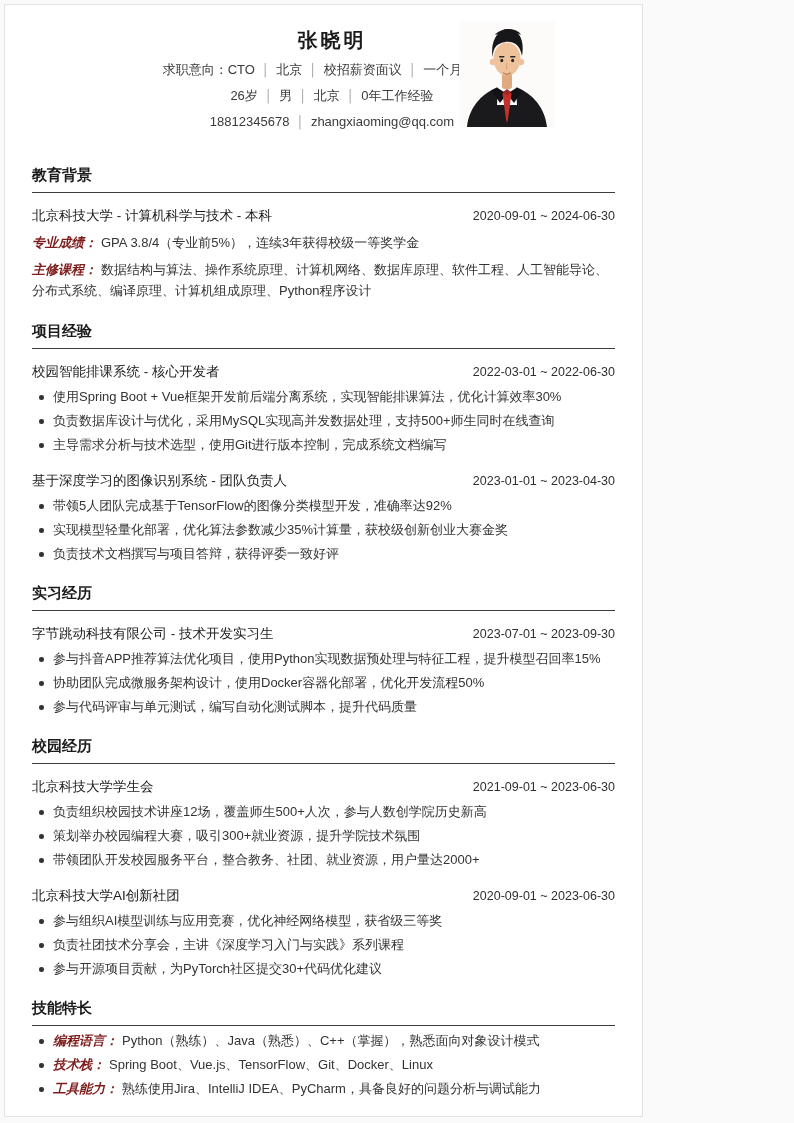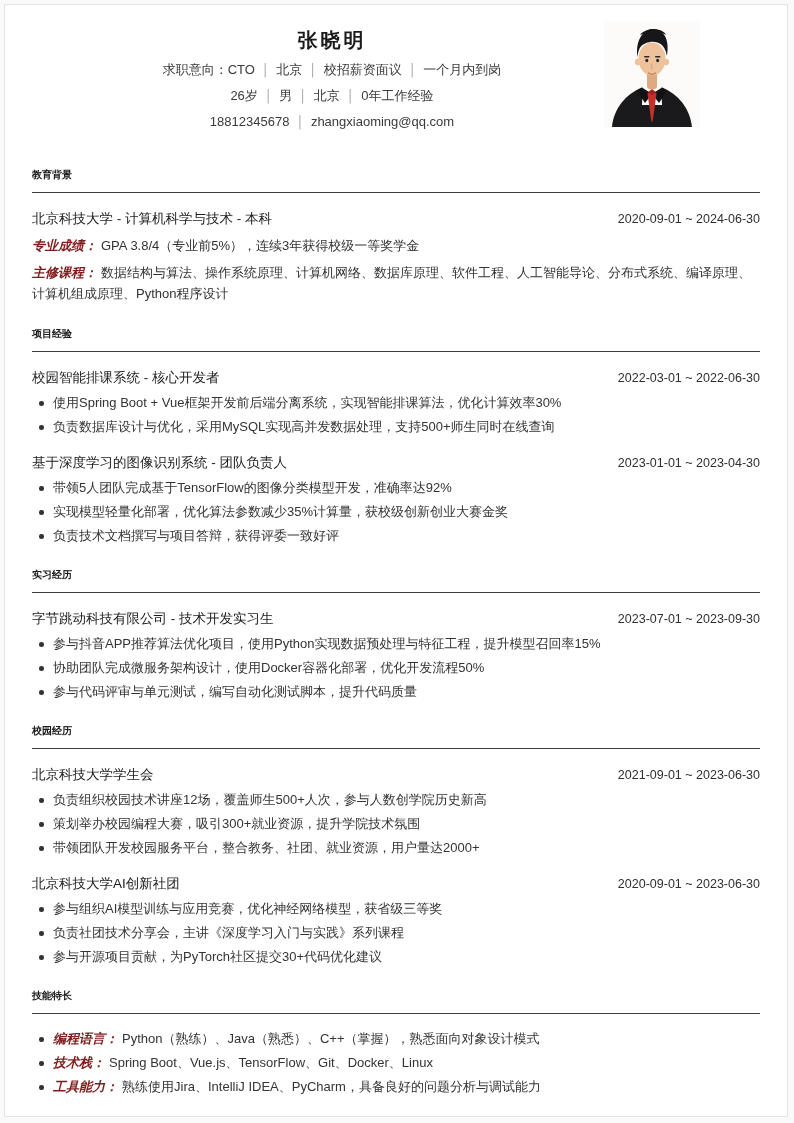--- a/index.html
+++ b/index.html
@@ -3,21 +3,21 @@
 <meta charset="utf-8">
 <style>
   html, body {
     margin: 0; padding: 0;
     width: 794px; height: 1123px;
     background: #fafafa;
     font-family: "Liberation Sans", "DejaVu Sans", sans-serif;
   }
   .page {
     position: absolute; left: 4px; top: 4px;
-    width: 784px; height: 1113px;
+    width: 639px; height: 1113px;
     box-sizing: border-box;
     background: #ffffff;
     border: 1px solid #e3e3e3;
     padding: 0 27px;
     overflow: hidden;
   }
   
   .header { position: relative; padding-top: 22px; padding-bottom: 14px; }
   .header-center { width: 600px; text-align: center; }
   .name {
@@ -25,22 +25,22 @@
     color: #1b1b1b; letter-spacing: 3px;
   }
   .contact-line { margin-top: 8px; font-size: 13px; line-height: 18px; color: #3a3a3a; }
   .sep { color: #9b9b9b; margin: 0 7px; font-size: 12px; }
   .photo {
     position: absolute; top: 16px; right: 60px;
     width: 96px; height: 106px; overflow: hidden;
   }
   
   .section-title {
-    margin: 20px 0 16px 0;
-    font-size: 10px; line-height: 20px; font-weight: 700; color: #1b1b1b;
+    margin: 20px 0 4px 0;
+    font-size: 15px; line-height: 20px; font-weight: 700; color: #1b1b1b;
     padding-bottom: 7px;
     border-bottom: 1px solid #3d3d3d;
   }
   .entry-head {
     display: flex; justify-content: space-between; align-items: baseline;
     margin-top: 13px;
   }
   .entry + .entry .entry-head { margin-top: 17px; }
   .entry-title { font-size: 13.5px; line-height: 19px; font-weight: 400; color: #1b1b1b; }
   .entry-date { font-size: 12.5px; line-height: 19px; color: #2f2f2f; white-space: nowrap; }
@@ -133,20 +133,21 @@
     <h2 class="section-title">项目经验</h2>
 
     <div class="entry">
       <div class="entry-head">
         <span class="entry-title">校园智能排课系统 - 核心开发者</span>
         <span class="entry-date">2022-03-01 ~ 2022-06-30</span>
       </div>
       <ul class="bullets">
         <li>使用Spring Boot + Vue框架开发前后端分离系统，实现智能排课算法，优化计算效率30%</li>
         <li>负责数据库设计与优化，采用MySQL实现高并发数据处理，支持500+师生同时在线查询</li>
+        <li>主导需求分析与技术选型，使用Git进行版本控制，完成系统文档编写</li>
       </ul>
     </div>
 
     <div class="entry">
       <div class="entry-head">
         <span class="entry-title">基于深度学习的图像识别系统 - 团队负责人</span>
         <span class="entry-date">2023-01-01 ~ 2023-04-30</span>
       </div>
       <ul class="bullets">
         <li>带领5人团队完成基于TensorFlow的图像分类模型开发，准确率达92%</li>

